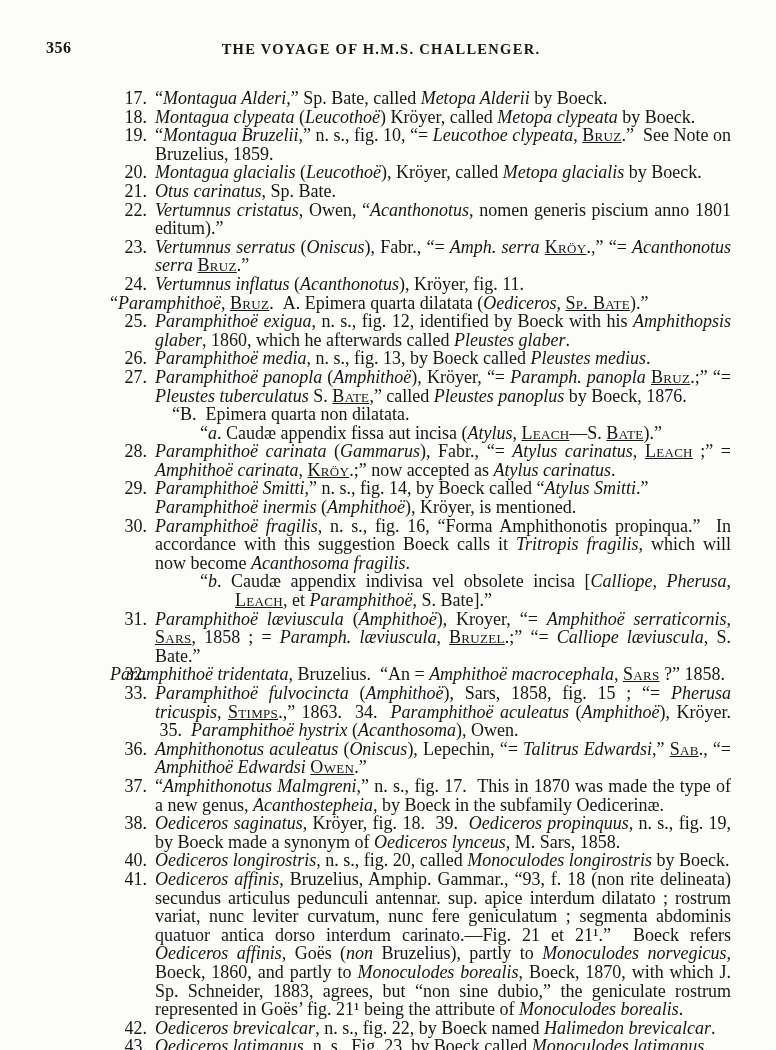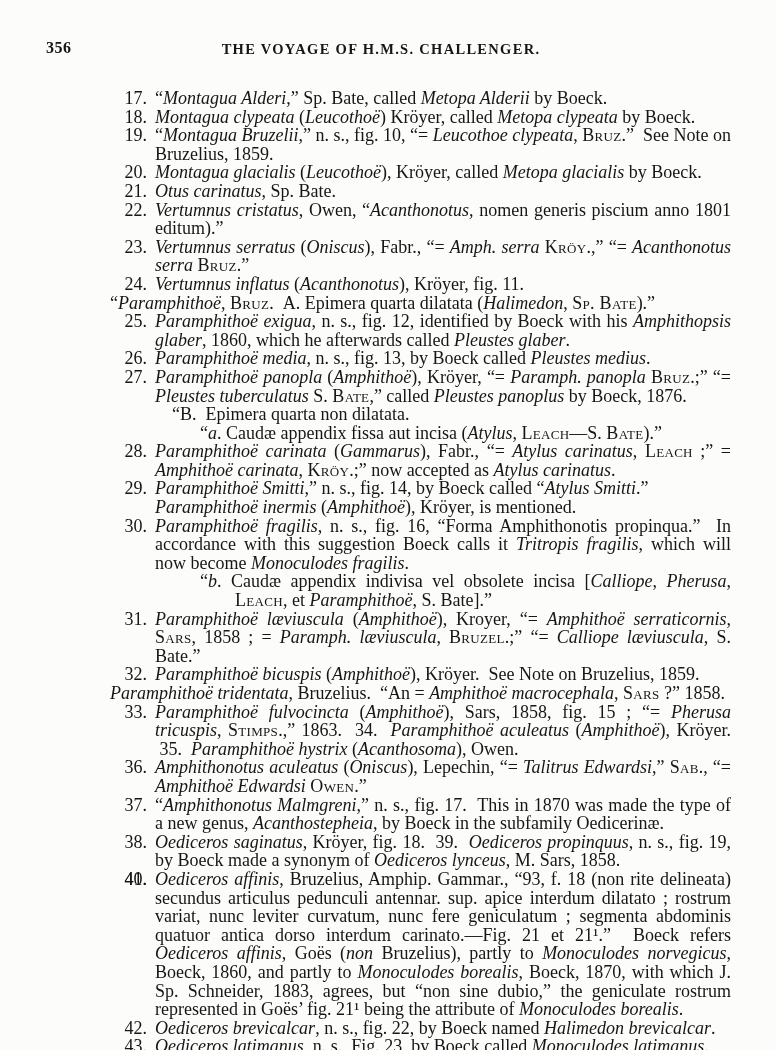--- a/index.html
+++ b/index.html
@@ -30,54 +30,54 @@
   .entry.numbered{position:relative;padding-left:45px;}
   .entry.hang{padding-left:45px;font-family:Liberation Serif, serif;}
   .entry.flush{padding-left:0;}
   .entry.sub1{padding-left:62px;}
   .entry.sub2{padding-left:125px;text-indent:-35px;}
   .num{
     position:absolute;left:0;top:0;width:37px;
     text-align:right;
   }
   i{font-style:italic;}
-  .sc{font-variant:small-caps;letter-spacing:0.3px;}
+  .sc{font-variant:small-caps;letter-spacing:0.3px;text-decoration:underline;}
 </style>
 </head>
 <body>
 
 <div class="page">
   <div class="pagenum">356</div>
   <div class="running-title">THE VOYAGE OF H.M.S. CHALLENGER.</div>
   <div class="body">
       <p class="entry numbered"><span class="num">17.</span><span>“<i>Montagua Alderi</i>,” Sp. Bate, called <i>Metopa Alderii</i> by Boeck.</span></p>
       <p class="entry numbered"><span class="num">18.</span><span><i>Montagua clypeata</i> (<i>Leucothoë</i>) Kröyer, called <i>Metopa clypeata</i> by Boeck.</span></p>
       <p class="entry numbered"><span class="num">19.</span><span>“<i>Montagua Bruzelii</i>,” n. s., fig. 10, “= <i>Leucothoe clypeata</i>, <span class="sc">Bruz</span>.” &nbsp;See Note on Bruzelius, 1859.</span></p>
       <p class="entry numbered"><span class="num">20.</span><span><i>Montagua glacialis</i> (<i>Leucothoë</i>), Kröyer, called <i>Metopa glacialis</i> by Boeck.</span></p>
       <p class="entry numbered"><span class="num">21.</span><span><i>Otus carinatus</i>, Sp. Bate.</span></p>
       <p class="entry numbered"><span class="num">22.</span><span><i>Vertumnus cristatus</i>, Owen, “<i>Acanthonotus</i>, nomen generis piscium anno 1801 editum).”</span></p>
       <p class="entry numbered"><span class="num">23.</span><span><i>Vertumnus serratus</i> (<i>Oniscus</i>), Fabr., “= <i>Amph. serra</i> <span class="sc">Kröy</span>.,” “= <i>Acanthonotus serra</i> <span class="sc">Bruz</span>.”</span></p>
       <p class="entry numbered"><span class="num">24.</span><span><i>Vertumnus inflatus</i> (<i>Acanthonotus</i>), Kröyer, fig. 11.</span></p>
-      <p class="entry flush"><span>“<i>Paramphithoë</i>, <span class="sc">Bruz</span>. &nbsp;A. Epimera quarta dilatata (<i>Halimedon</i>, <span class="sc">Sp. Bate</span>).”</span></p>
+      <p class="entry flush"><span>“<i>Paramphithoë</i>, <span class="sc">Bruz</span>. &nbsp;A. Epimera quarta dilatata (<i>Oediceros</i>, <span class="sc">Sp. Bate</span>).”</span></p>
       <p class="entry numbered"><span class="num">25.</span><span><i>Paramphithoë exigua</i>, n. s., fig. 12, identified by Boeck with his <i>Amphithopsis glaber</i>, 1860, which he afterwards called <i>Pleustes glaber</i>.</span></p>
       <p class="entry numbered"><span class="num">26.</span><span><i>Paramphithoë media</i>, n. s., fig. 13, by Boeck called <i>Pleustes medius</i>.</span></p>
       <p class="entry numbered"><span class="num">27.</span><span><i>Paramphithoë panopla</i> (<i>Amphithoë</i>), Kröyer, “= <i>Paramph. panopla</i> <span class="sc">Bruz</span>.;” “= <i>Pleustes tuberculatus</i> S. <span class="sc">Bate</span>,” called <i>Pleustes panoplus</i> by Boeck, 1876.</span></p>
       <p class="entry sub1"><span>“B. &nbsp;Epimera quarta non dilatata.</span></p>
       <p class="entry sub2"><span>“<i>a</i>. Caudæ appendix fissa aut incisa (<i>Atylus</i>, <span class="sc">Leach</span>—S. <span class="sc">Bate</span>).”</span></p>
       <p class="entry numbered"><span class="num">28.</span><span><i>Paramphithoë carinata</i> (<i>Gammarus</i>), Fabr., “= <i>Atylus carinatus</i>, <span class="sc">Leach</span> ;” = <i>Amphithoë carinata</i>, <span class="sc">Kröy</span>.;” now accepted as <i>Atylus carinatus</i>.</span></p>
       <p class="entry numbered"><span class="num">29.</span><span><i>Paramphithoë Smitti</i>,” n. s., fig. 14, by Boeck called “<i>Atylus Smitti</i>.”</span></p>
       <p class="entry hang"><span><i>Paramphithoë inermis</i> (<i>Amphithoë</i>), Kröyer, is mentioned.</span></p>
-      <p class="entry numbered"><span class="num">30.</span><span><i>Paramphithoë fragilis</i>, n. s., fig. 16, “Forma Amphithonotis propinqua.” &nbsp;In accordance with this suggestion Boeck calls it <i>Tritropis fragilis</i>, which will now become <i>Monoculodes fragilis</i>.</span></p>
+      <p class="entry numbered"><span class="num">30.</span><span><i>Paramphithoë fragilis</i>, n. s., fig. 16, “Forma Amphithonotis propinqua.” &nbsp;In accordance with this suggestion Boeck calls it <i>Tritropis fragilis</i>, which will now become <i>Acanthosoma fragilis</i>.</span></p>
       <p class="entry sub2"><span>“<i>b</i>. Caudæ appendix indivisa vel obsolete incisa [<i>Calliope</i>, <i>Pherusa</i>, <span class="sc">Leach</span>, et <i>Paramphithoë</i>, S. Bate].”</span></p>
       <p class="entry numbered"><span class="num">31.</span><span><i>Paramphithoë læviuscula</i> (<i>Amphithoë</i>), Kroyer, “= <i>Amphithoë serraticornis</i>, <span class="sc">Sars</span>, 1858 ; = <i>Paramph. læviuscula</i>, <span class="sc">Bruzel</span>.;” “= <i>Calliope læviuscula</i>, S. Bate.”</span></p>
-      <p class="entry numbered"><span class="num">32.</span><span><i>Paramphithoë bicuspis</i> (<i>Amphithoë</i>), Kröyer. &nbsp;See Note on Bruzelius, 1859.</span></p>
+      <p class="entry numbered"><span class="num">32.</span></p>
       <p class="entry flush"><span><i>Paramphithoë tridentata</i>, Bruzelius. &nbsp;“An = <i>Amphithoë macrocephala</i>, <span class="sc">Sars</span> ?” 1858.</span></p>
       <p class="entry numbered"><span class="num">33.</span><span><i>Paramphithoë fulvocincta</i> (<i>Amphithoë</i>), Sars, 1858, fig. 15 ; “= <i>Pherusa tricuspis</i>, <span class="sc">Stimps</span>.,” 1863. &nbsp;34. &nbsp;<i>Paramphithoë aculeatus</i> (<i>Amphithoë</i>), Kröyer. &nbsp;35. &nbsp;<i>Paramphithoë hystrix</i> (<i>Acanthosoma</i>), Owen.</span></p>
       <p class="entry numbered"><span class="num">36.</span><span><i>Amphithonotus aculeatus</i> (<i>Oniscus</i>), Lepechin, “= <i>Talitrus Edwardsi</i>,” <span class="sc">Sab</span>., “= <i>Amphithoë Edwardsi</i> <span class="sc">Owen</span>.”</span></p>
       <p class="entry numbered"><span class="num">37.</span><span>“<i>Amphithonotus Malmgreni</i>,” n. s., fig. 17. &nbsp;This in 1870 was made the type of a new genus, <i>Acanthostepheia</i>, by Boeck in the subfamily Oedicerinæ.</span></p>
       <p class="entry numbered"><span class="num">38.</span><span><i>Oediceros saginatus</i>, Kröyer, fig. 18. &nbsp;39. &nbsp;<i>Oediceros propinquus</i>, n. s., fig. 19, by Boeck made a synonym of <i>Oediceros lynceus</i>, M. Sars, 1858.</span></p>
-      <p class="entry numbered"><span class="num">40.</span></p>
+      <p class="entry numbered"><span class="num">40.</span><span><i>Oediceros longirostris</i>, n. s., fig. 20, called <i>Monoculodes longirostris</i> by Boeck.</span></p>
       <p class="entry numbered"><span class="num">41.</span><span><i>Oediceros affinis</i>, Bruzelius, Amphip. Gammar., “93, f. 18 (non rite delineata) secundus articulus pedunculi antennar. sup. apice interdum dilatato ; rostrum variat, nunc leviter curvatum, nunc fere geniculatum ; segmenta abdominis quatuor antica dorso interdum carinato.—Fig. 21 et 21¹.” &nbsp;Boeck refers <i>Oediceros affinis</i>, Goës (<i>non</i> Bruzelius), partly to <i>Monoculodes norvegicus</i>, Boeck, 1860, and partly to <i>Monoculodes borealis</i>, Boeck, 1870, with which J. Sp. Schneider, 1883, agrees, but “non sine dubio,” the geniculate rostrum represented in Goës’ fig. 21¹ being the attribute of <i>Monoculodes borealis</i>.</span></p>
       <p class="entry numbered"><span class="num">42.</span><span><i>Oediceros brevicalcar</i>, n. s., fig. 22, by Boeck named <i>Halimedon brevicalcar</i>.</span></p>
       <p class="entry numbered"><span class="num">43.</span><span><i>Oediceros latimanus</i>, n. s., Fig. 23, by Boeck called <i>Monoculodes latimanus</i>.</span></p>
       <p class="entry numbered"><span class="num">44.</span><span><i>Oediceros obtusus</i>, Bruz., Amph. Gamm. &nbsp;“p. 92, f. 17. &nbsp;Alia forma etiam occurrit : secundo</span></p>
     </div>
 </div>
 
 </body></html>

